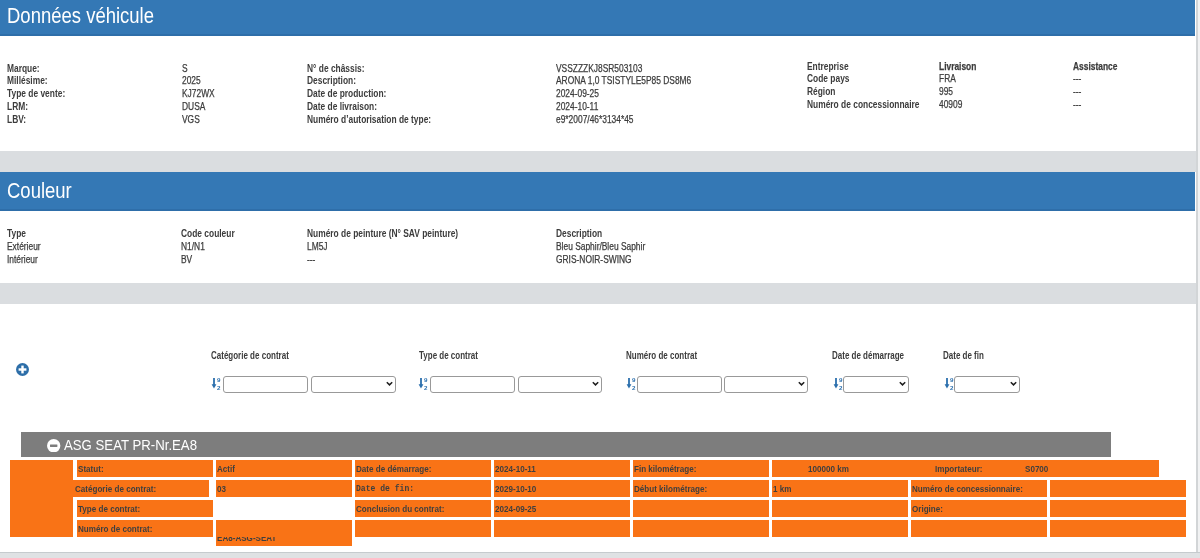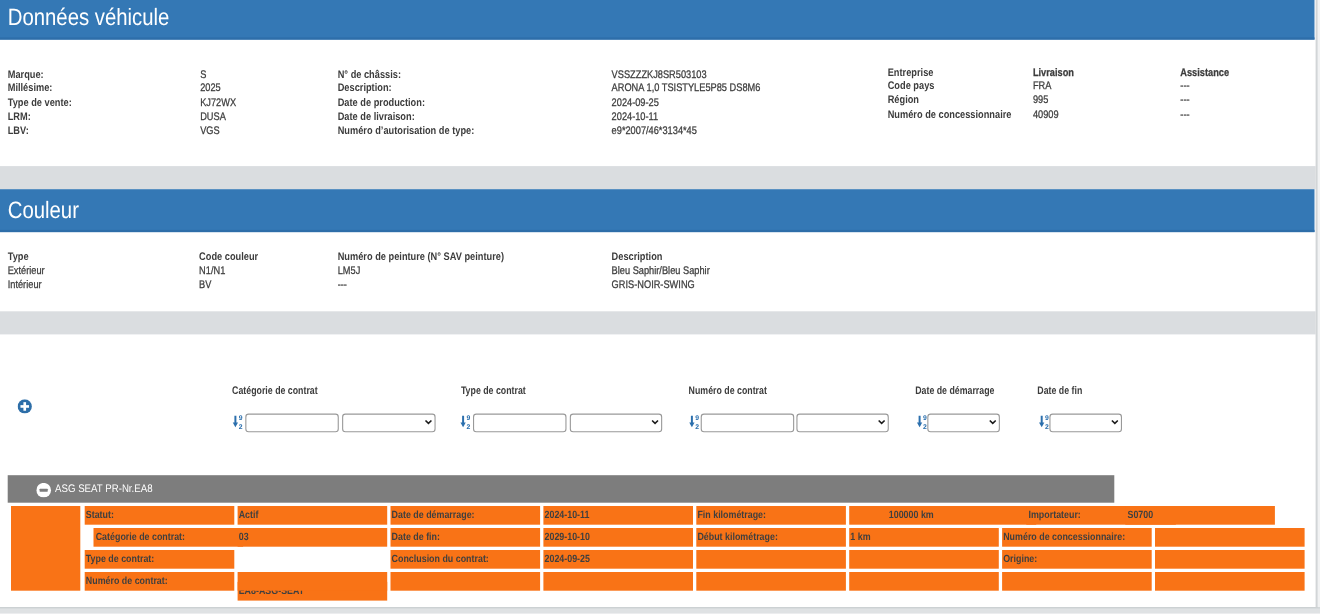--- a/index.html
+++ b/index.html
@@ -119,40 +119,40 @@
         <path d="M0.8 2.3 L3.5 4.9 L6.2 2.3" fill="none" stroke="#1c1c1c" stroke-width="1.5"></path>
       </svg>
     </div>
   <div class="sel" style="left:954px;top:376px;width:66px;">
       <svg width="7" height="8" viewBox="0 0 7 8">
         <path d="M0.8 2.3 L3.5 4.9 L6.2 2.3" fill="none" stroke="#1c1c1c" stroke-width="1.5"></path>
       </svg>
     </div>
 
 
-  <div class="abs" style="left:7px;top:432.4px;width:1006px;height:24.6px;background:#7d7d7d;color:#fff;font-size:10px;line-height:26.5px;">
+  <div class="abs" style="left:21px;top:432.4px;width:1090px;height:24.6px;background:#7d7d7d;color:#fff;font-size:15px;line-height:26.5px;">
     <svg style="position:absolute;left:26.2px;top:6.3px;" width="13.4" height="13.4" viewBox="0 0 13.4 13.4">
         <circle cx="6.7" cy="6.7" r="6.7" fill="#fff"></circle>
         <rect x="3" y="5.4" width="7.4" height="2.6" rx="0.4" fill="#7d7d7d"></rect>
       </svg>
     <span style="display:inline-block;transform:scaleX(0.88);transform-origin:0 0;margin-left:43px;">ASG SEAT PR-Nr.EA8</span>
   </div>
 
   <div class="cell" style="left:10px;top:460px;width:61.2px;height:76.5px;"></div>
   <div class="cell" style="left:76.5px;top:460px;width:134.7px;"><span>Statut:</span></div>
   <div class="cell" style="left:215.5px;top:460px;width:134.7px;"><span>Actif</span></div>
   <div class="cell" style="left:354.5px;top:460px;width:134.7px;"><span>Date de démarrage:</span></div>
   <div class="cell" style="left:493.5px;top:460px;width:134.7px;"><span>2024-10-11</span></div>
   <div class="cell" style="left:632.5px;top:460px;width:134.7px;"><span>Fin kilométrage:</span></div>
   <div class="cell" style="left:771.5px;top:460px;width:134.7px;padding-left:36px;"><span>100000 km</span></div>
   <div class="cell" style="left:933px;top:460px;width:134.7px;"><span>Importateur:</span></div>
   <div class="cell" style="left:1023px;top:460px;width:134.7px;"><span>S0700</span></div>
-  <div class="cell" style="left:85px;top:479.9px;width:134.7px;"><span>Catégorie de contrat:</span></div>
+  <div class="cell" style="left:73px;top:479.9px;width:134.7px;"><span>Catégorie de contrat:</span></div>
   <div class="cell" style="left:215.5px;top:479.9px;width:134.7px;"><span>03</span></div>
-  <div class="cell" style="left:354.5px;top:479.9px;width:134.7px;"><span>Date de fin:</span></div>
+  <div class="cell" style="left:354.5px;top:479.9px;width:134.7px;font-family:Liberation Mono, monospace;"><span>Date de fin:</span></div>
   <div class="cell" style="left:493.5px;top:479.9px;width:134.7px;"><span>2029-10-10</span></div>
   <div class="cell" style="left:632.5px;top:479.9px;width:134.7px;"><span>Début kilométrage:</span></div>
   <div class="cell" style="left:771.5px;top:479.9px;width:134.7px;"><span>1 km</span></div>
   <div class="cell" style="left:910.5px;top:479.9px;width:134.7px;"><span>Numéro de concessionnaire:</span></div>
   <div class="cell" style="left:1049.5px;top:479.9px;width:134.7px;"></div>
   <div class="cell" style="left:76.5px;top:499.8px;width:134.7px;"><span>Type de contrat:</span></div>
   <div class="cell" style="left:215.5px;top:499.8px;width:134.7px;margin-top:29px;"><span>EA8-ASG-SEAT</span></div>
   <div class="cell" style="left:354.5px;top:499.8px;width:134.7px;"><span>Conclusion du contrat:</span></div>
   <div class="cell" style="left:493.5px;top:499.8px;width:134.7px;"><span>2024-09-25</span></div>
   <div class="cell" style="left:632.5px;top:499.8px;width:134.7px;"></div>

